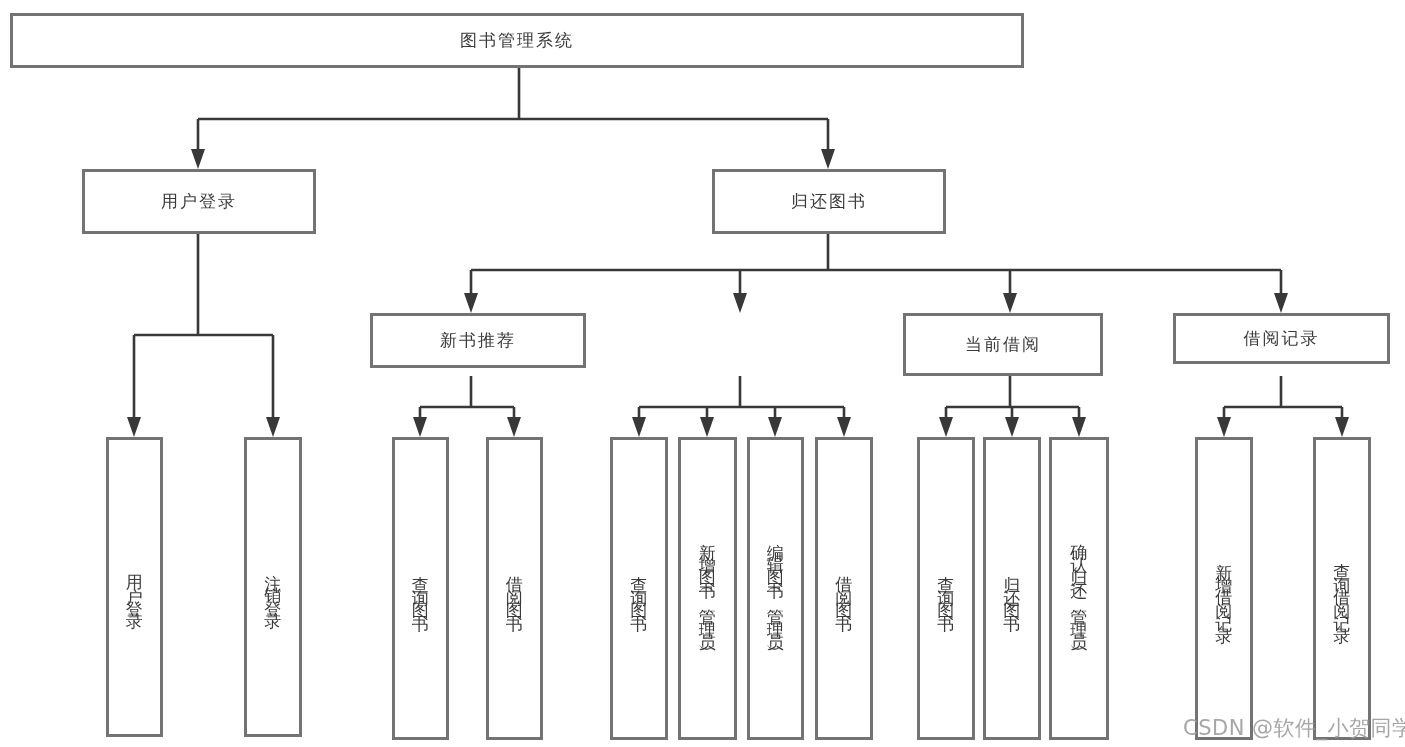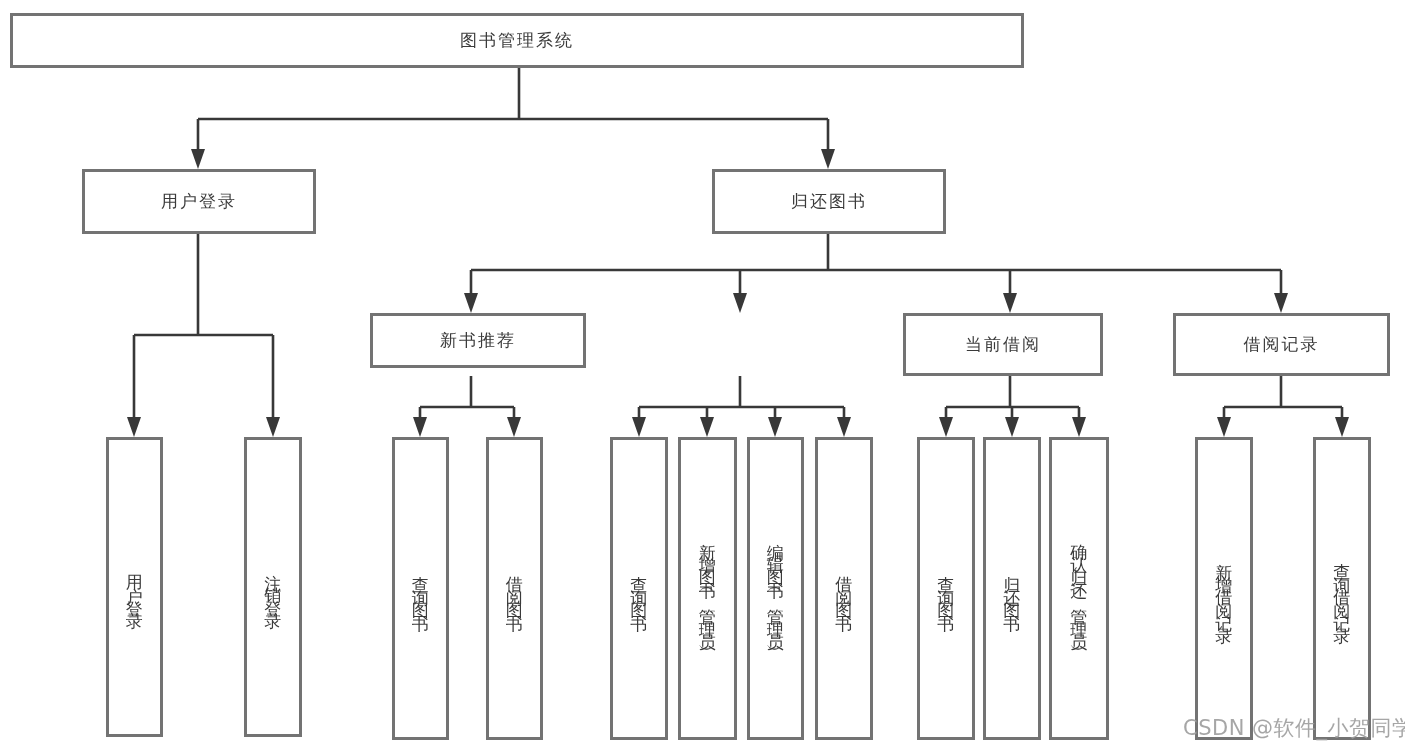--- a/index.html
+++ b/index.html
@@ -90,21 +90,21 @@
   <div class="box" style="left:712px;top:169px;width:234px;height:65px;">
     <span class="hlabel">归还图书</span>
   </div>
 
   <div class="box" style="left:363px;top:313px;width:216px;height:55px;margin-left:7px;">
     <span class="hlabel">新书推荐</span>
   </div>
   <div class="box" style="left:903px;top:313px;width:200px;height:63px;">
     <span class="hlabel">当前借阅</span>
   </div>
-  <div class="box" style="left:1173px;top:313px;width:217px;height:63px;">
+  <div class="box" style="left:1173px;top:313px;width:217px;height:51px;">
     <span class="hlabel">借阅记录</span>
   </div>
 
   <div class="box" style="left:106px;top:437px;width:57px;height:300px;">
     <span class="vlabel">用户登录</span>
   </div>
   <div class="box" style="left:244px;top:437px;width:58px;height:300px;">
     <span class="vlabel">注销登录</span>
   </div>
 

